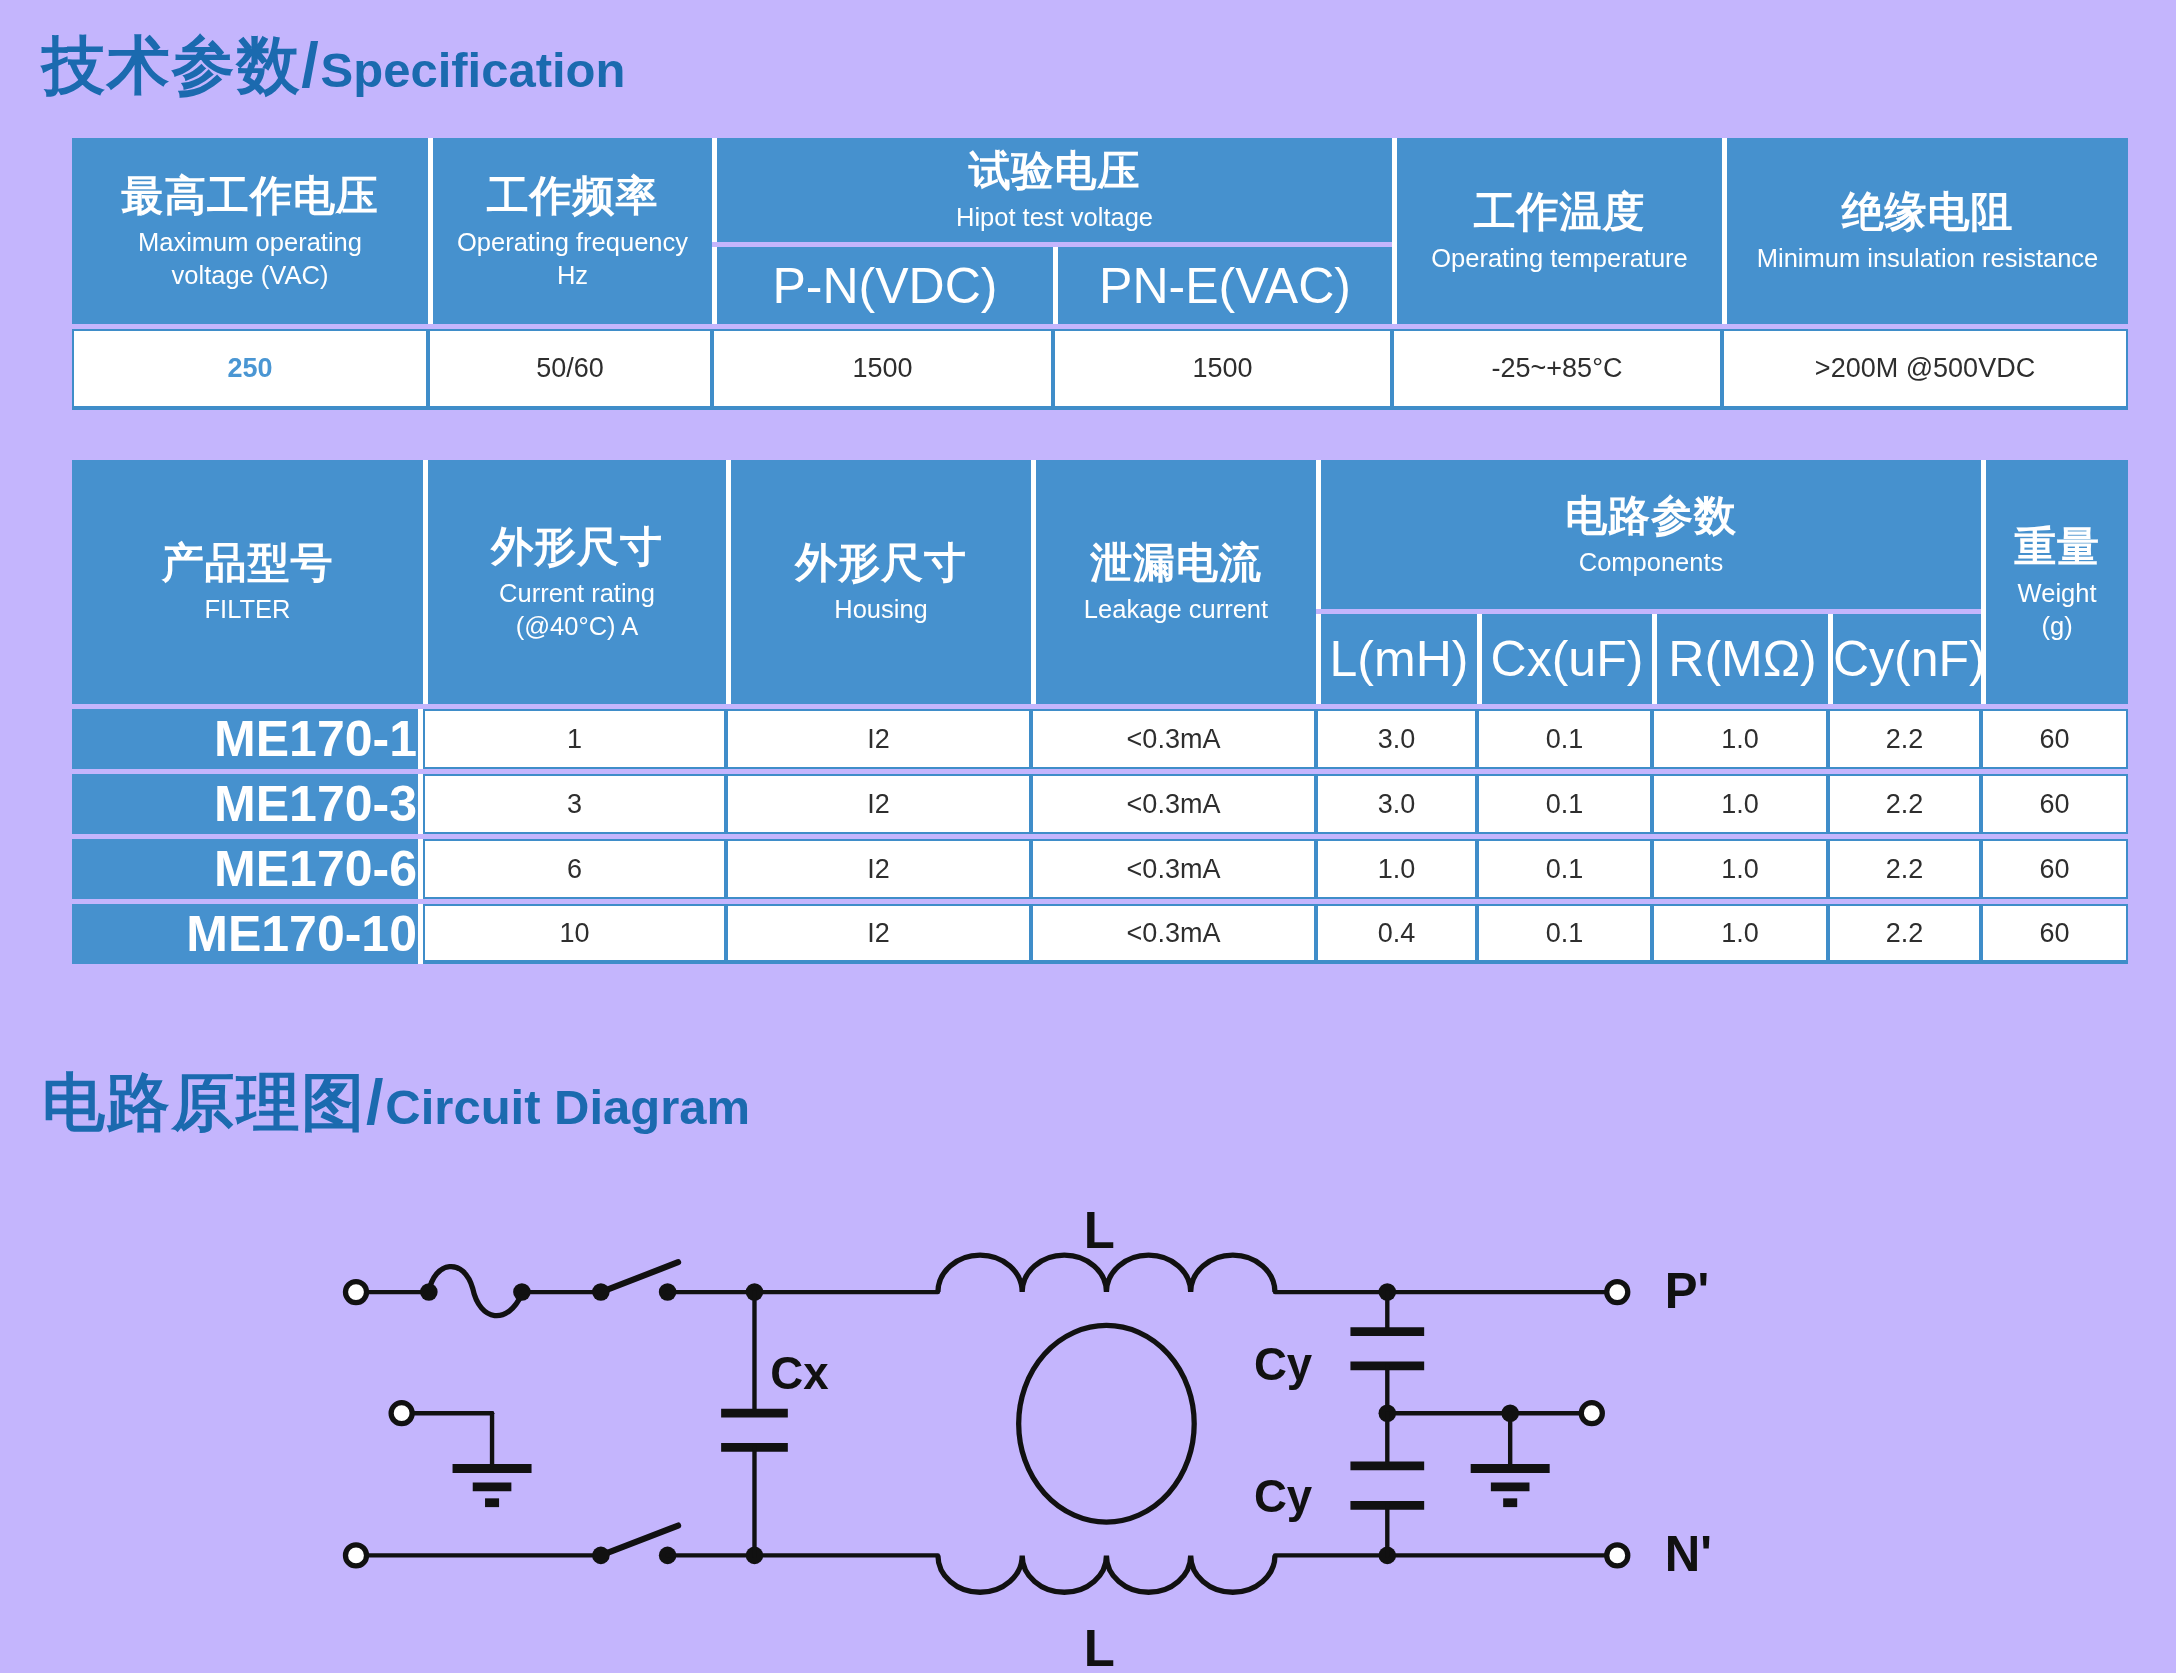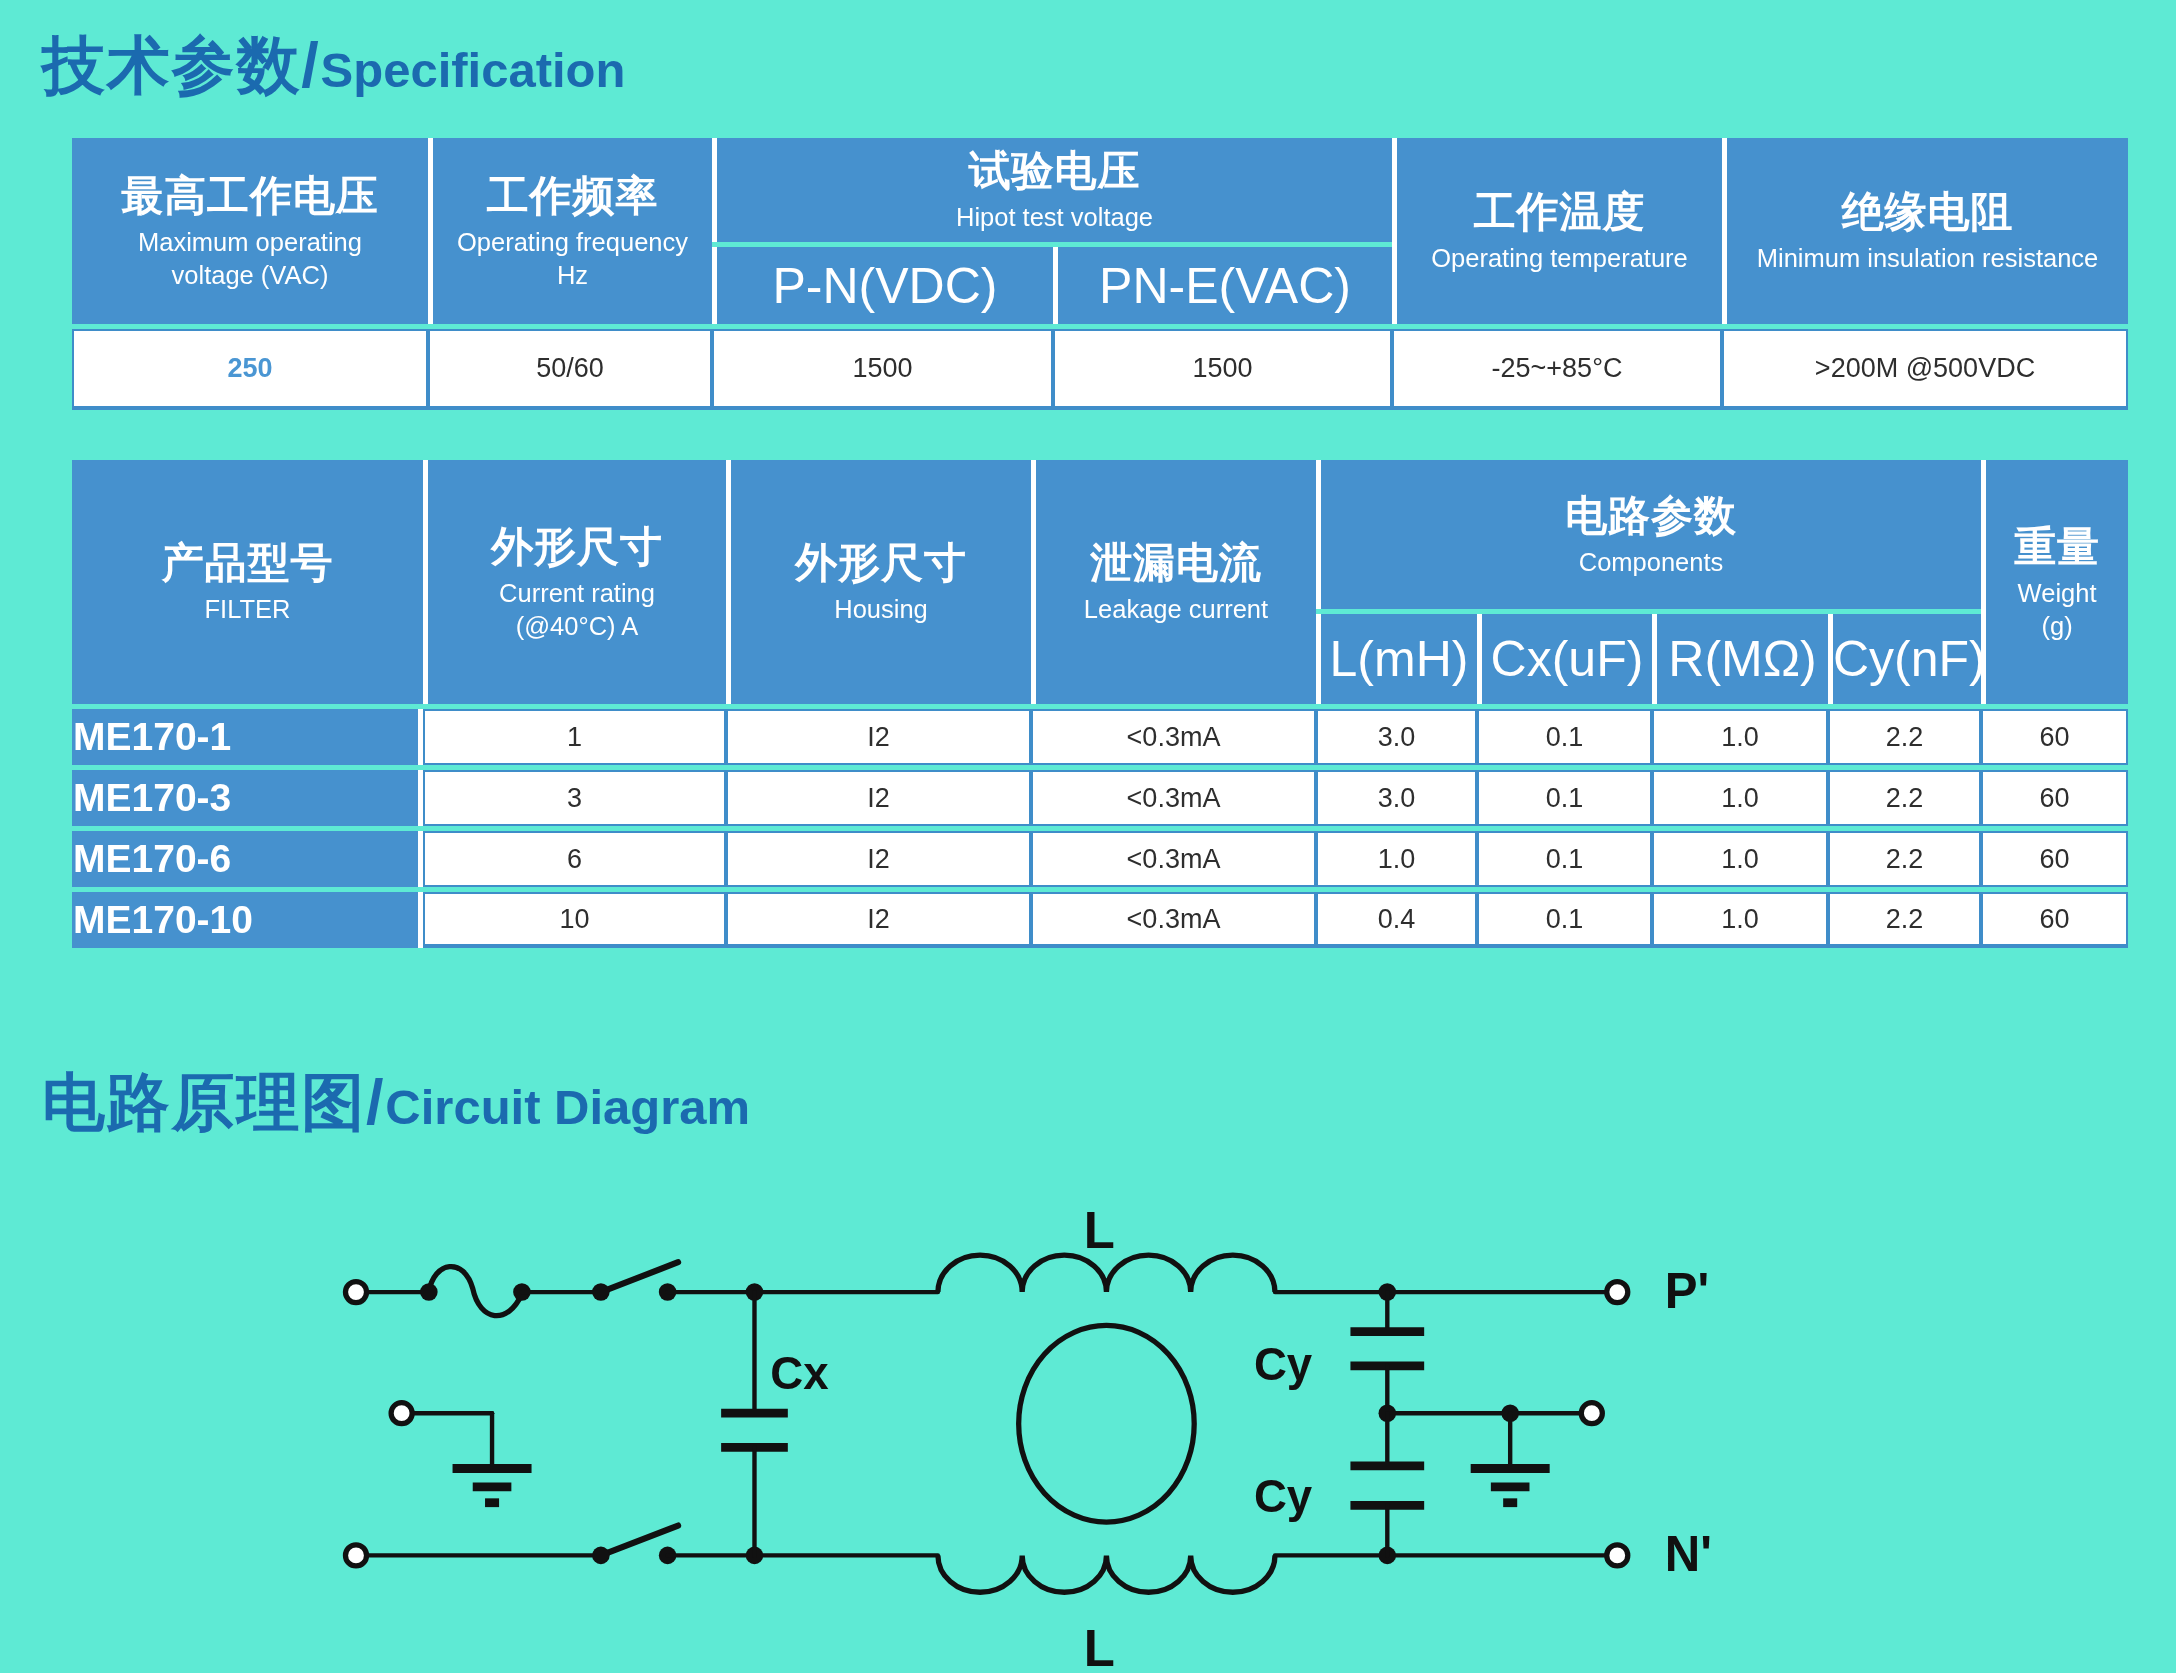--- a/index.html
+++ b/index.html
@@ -4,21 +4,21 @@
 <style>
   :root{
     --header-blue:#4691CE;
     --border-blue:#3F8DC9;
     --title-blue:#1B6AAF;
     --accent-blue:#4A96D3;
     --text-dark:#2E2E2E;
   }
   html,body{margin:0;padding:0;background:#ffffff;}
   .page{
-    position:relative;width:2177px;height:1673px;background:#5eead4;
+    position:relative;width:2177px;height:1673px;background:#c4b5fd;
     font-family:"Liberation Sans",sans-serif;overflow:hidden;
   }
   
   .sec-title{position:absolute;left:42px;color:var(--title-blue);white-space:nowrap;}
   .sec-title .t-zh{font-size:63px;font-weight:bold;letter-spacing:1.8px;}
   .sec-title .t-en{font-size:49px;font-weight:bold;}
   #spec-title{top:23px;}
   #circuit-title{top:1060px;}
 
   
@@ -34,21 +34,21 @@
   .zh{font-size:42px;font-weight:bold;letter-spacing:0.9px;line-height:1.25;}
   .en{font-size:25.5px;font-weight:normal;white-space:pre-line;text-align:center;line-height:1.3;margin-top:3.5px;}
   .sub{font-size:50px;}
   td.data{
     background:#ffffff;border:2.6px solid var(--border-blue);
     font-size:27px;text-align:center;color:var(--text-dark);vertical-align:middle;
   }
   tr.last td.data{border-bottom-width:4.4px;}
   td.model{
     background:var(--header-blue);color:#ffffff;font-weight:bold;
-    font-size:39px;text-align:left;vertical-align:middle;border-right:5.3px solid #ffffff;
+    font-size:50px;text-align:right;vertical-align:middle;border-right:5.3px solid #ffffff;
   }
   td.accent{color:var(--accent-blue);font-weight:bold;}
   #table1 tr.h1{height:104px;}
   #table1 tr.h2{height:77px;}
   #table1 tr.d{height:81px;}
   #table2 tr.h1{height:149px;}
   #table2 tr.h2{height:90px;}
   #table2 tr.d{height:56px;}
 
   

